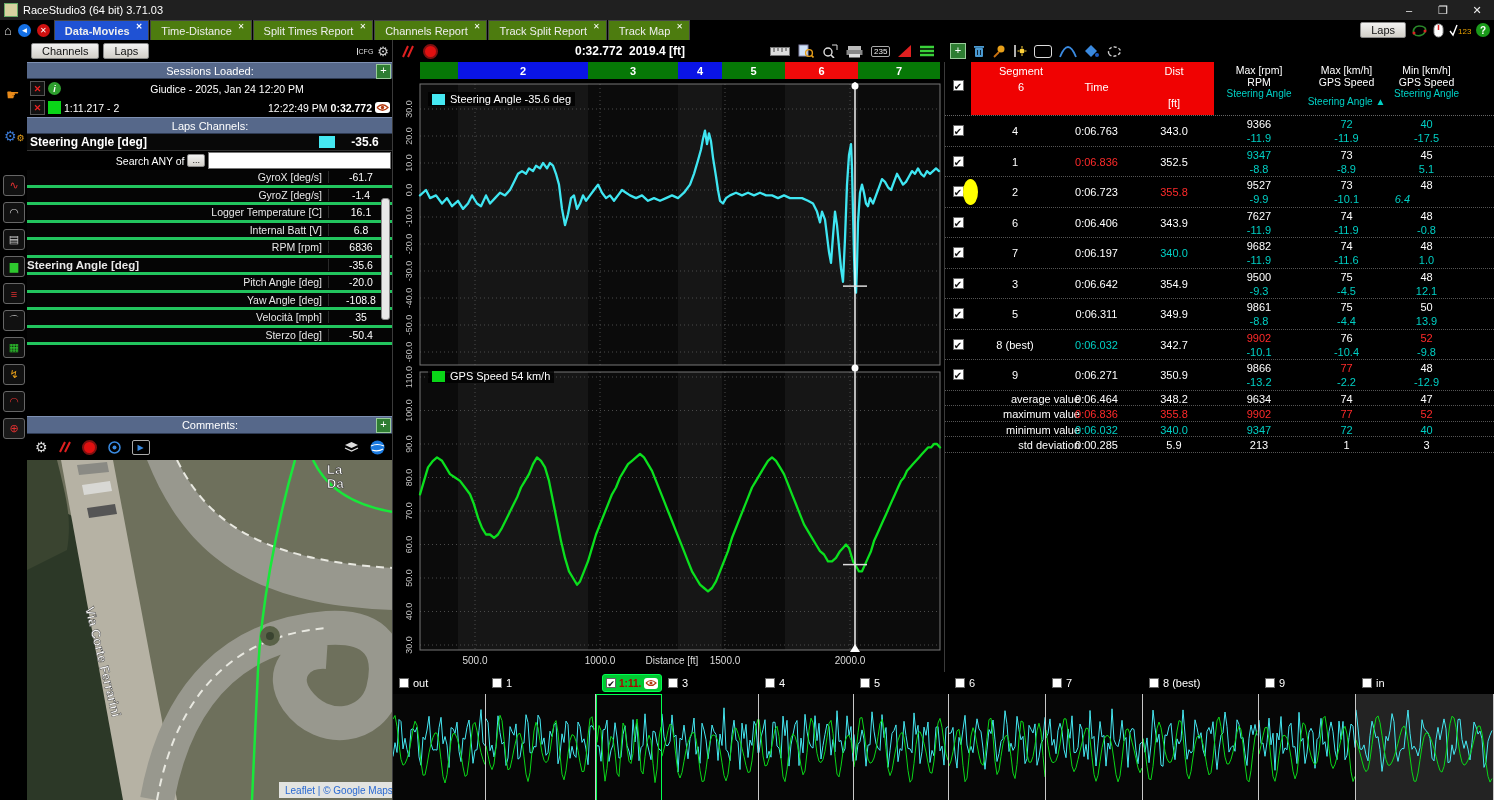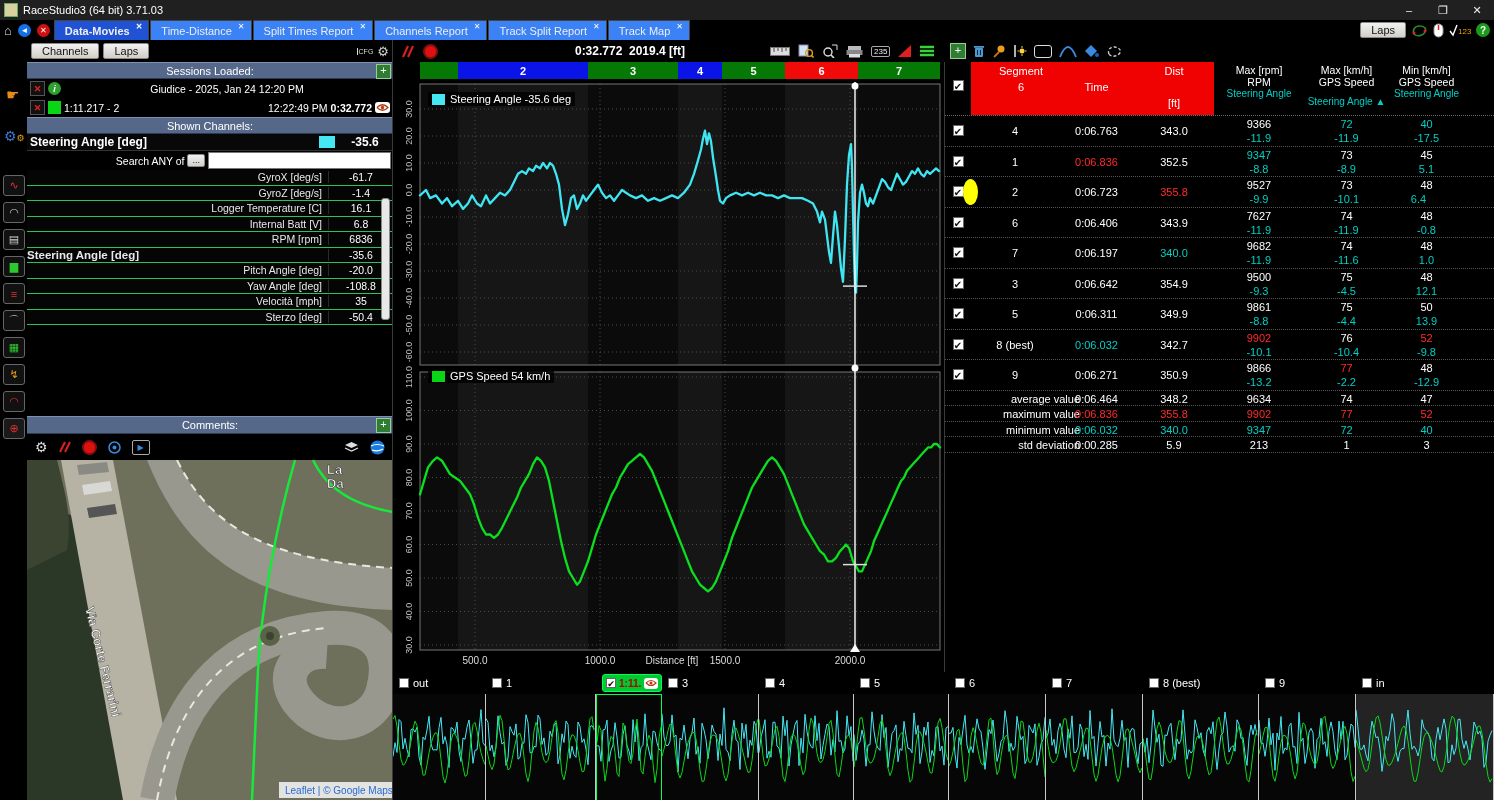--- a/index.html
+++ b/index.html
@@ -8,36 +8,36 @@
   .abs{position:absolute;}
   
   .titlebar{left:0;top:0;width:1494px;height:20px;background:#202020;display:flex;align-items:center;padding-left:4px;box-sizing:border-box;}
   .titlebar .logo{width:12px;height:12px;background:#d8d2a0;border:1px solid #6a6;margin-right:5px;display:inline-block;}
   .winbtns{position:absolute;right:0;top:0;height:20px;display:flex;}
   .winbtn{width:34px;height:20px;display:flex;align-items:center;justify-content:center;color:#eee;font-size:11px;}
   
   .tabbar{left:0;top:20px;width:1494px;height:20px;background:#000;display:flex;align-items:flex-end;}
   .navicons{display:flex;align-items:center;height:20px;padding:0 4px;gap:6px;}
   .circ{width:13px;height:13px;border-radius:50%;display:flex;align-items:center;justify-content:center;font-size:8px;color:#fff;}
-  .tab{height:20px;display:flex;align-items:center;padding:0 6px 0 10px;background:#3b82f6;border:1px solid #444;border-bottom:none;color:#eee;margin-right:1px;box-sizing:border-box;}
+  .tab{height:20px;display:flex;align-items:center;padding:0 6px 0 10px;background:#4d7c0f;border:1px solid #444;border-bottom:none;color:#eee;margin-right:1px;box-sizing:border-box;}
   .tab.active{background:#1f52d4;font-weight:bold;}
   .tab .x{margin-left:6px;font-size:8px;color:#fff;align-self:flex-start;padding-top:1px;}
   .tabbar-right{position:absolute;right:4px;top:21px;display:flex;align-items:center;gap:5px;height:18px;}
   .btn-gray{background:linear-gradient(#f2f2f2,#d2cfc8);color:#111;border:1px solid #888;border-radius:2px;padding:1px 10px;font-size:11px;}
   
   .leftstrip{left:0;top:40px;width:27px;height:760px;background:#000;border-right:1px solid #222;}
   .lsbox{position:absolute;left:3px;width:20px;height:19px;border:1px solid #666;border-radius:3px;background:#111;display:flex;align-items:center;justify-content:center;font-size:11px;}
   
   .leftpanel{left:27px;top:40px;width:366px;height:760px;background:#000;display:flex;flex-direction:column;}
   .lp-top{height:22px;display:flex;align-items:center;gap:4px;padding:2px 4px;box-sizing:border-box;}
   .hdr{background:#56688a;color:#fff;text-align:center;position:relative;display:flex;align-items:center;justify-content:center;border-top:1px solid #7e90b2;border-bottom:1px solid #2e3a52;}
   .plusbtn{position:absolute;right:2px;top:1px;width:13px;height:13px;background:#2e7d32;border:1px solid #9c9;color:#fff;font-size:11px;line-height:11px;text-align:center;}
   .xbtn{width:13px;height:13px;border:1px solid #555;background:#111;color:#e22;font-weight:bold;font-size:9px;display:flex;align-items:center;justify-content:center;}
   .sess-row{height:19px;display:flex;align-items:center;gap:3px;padding:0 3px;background:#000;}
-  .chan-row{height:14.5px;display:flex;align-items:center;border-bottom:1px solid #22c55e;background:#050505;}
+  .chan-row{height:14.5px;display:flex;align-items:center;border-bottom:3px solid #22c55e;background:#050505;}
   .chan-name{flex:1;text-align:right;padding-right:6px;color:#e8e8e8;font-size:10.5px;white-space:nowrap;}
   .chan-val{width:64px;text-align:center;color:#fff;font-size:10.5px;border-left:1px solid #2a2a2a;}
   .shown-row{height:16px;display:flex;align-items:center;border-bottom:1px solid #333;background:#080808;}
   .shown-name{flex:1;font-weight:bold;font-size:12px;padding-left:3px;white-space:nowrap;}
   .swatch{width:16px;height:12px;margin-right:2px;}
   .shown-val{width:56px;text-align:center;font-weight:bold;font-size:12px;}
   .search-row{height:17px;display:flex;align-items:center;gap:3px;padding:1px 2px;}
   .search-input{flex:1;height:13px;background:#fff;border:1px solid #777;}
   .cb{width:11px;height:11px;background:#fff;border:1px solid #666;color:#111;font-size:10px;line-height:11px;text-align:center;display:inline-block;box-sizing:border-box;}
   .cb-s{width:10px;height:10px;font-size:9px;line-height:10px;}
@@ -174,21 +174,21 @@
       <span style="font-size:10.5px;">12:22:49 PM</span>
       <span style="font-size:10.5px;font-weight:bold;">0:32.772</span>
       <span class="eyebox">
           <svg width="13" height="9">
             <path d="M1,4.5 Q6.5,-1 12,4.5 Q6.5,10 1,4.5" fill="none" stroke="#b33a10" stroke-width="1.2"></path>
             <circle cx="6.5" cy="4.5" r="1.7" fill="#b33a10"></circle>
           </svg>
         </span>
     </div>
     <div class="hdr" style="height:15px;font-size:11px;">
-      <span>Shown Channels:</span>
+      <span>Laps Channels:</span>
     </div>
     <div id="shown-rows">
         <div class="shown-row">
           <span class="shown-name">Steering Angle [deg]</span>
           <span class="swatch" style="background: rgb(69, 232, 242);"></span>
           <span class="shown-val">-35.6</span>
         </div>
       </div>
     <div class="search-row">
       <span style="flex:1;text-align:right;font-size:10.5px;">Search ANY of</span>
@@ -514,21 +514,21 @@
           <div class="cell" style="left: 0px; top: 9px; width: 26px;"><span class="cb">✔</span></div>
           <div class="cell" style="left: 18px; top: 2px; width: 15px; height: 26px; background: rgb(255, 255, 0); border-radius: 50%;"></div>
           <div class="cell cw" style="left: 26px; width: 88px; top: 9px;">2</div>
           <div class="cell cw" style="left: 114px; width: 75px; top: 9px;">0:06.723</div>
           <div class="cell cr" style="left: 189px; width: 80px; top: 9px;">355.8</div>
           <div class="cell cw" style="left: 269px; width: 90px; top: 2px;">9527</div>
           <div class="cell cc" style="left: 269px; width: 90px; top: 16px;">-9.9</div>
           <div class="cell cw" style="left: 359px; width: 85px; top: 2px;">73</div>
           <div class="cell cc" style="left: 359px; width: 85px; top: 16px;">-10.1</div>
           <div class="cell cw" style="left: 444px; width: 75px; top: 2px;">48</div>
-          <div class="cell cc" style="left: 436px; width: 75px; top: 16px;">6.4</div>
+          <div class="cell cc" style="left: 420px; width: 75px; top: 16px; font-style: italic;">6.4</div>
         </div>
         <div class="rrow">
           <div class="cell" style="left: 0px; top: 9px; width: 26px;"><span class="cb">✔</span></div>
           <div class="cell cw" style="left: 26px; width: 88px; top: 9px;">6</div>
           <div class="cell cw" style="left: 114px; width: 75px; top: 9px;">0:06.406</div>
           <div class="cell cw" style="left: 189px; width: 80px; top: 9px;">343.9</div>
           <div class="cell cw" style="left: 269px; width: 90px; top: 2px;">7627</div>
           <div class="cell cc" style="left: 269px; width: 90px; top: 16px;">-11.9</div>
           <div class="cell cw" style="left: 359px; width: 85px; top: 2px;">74</div>
           <div class="cell cc" style="left: 359px; width: 85px; top: 16px;">-11.9</div>

